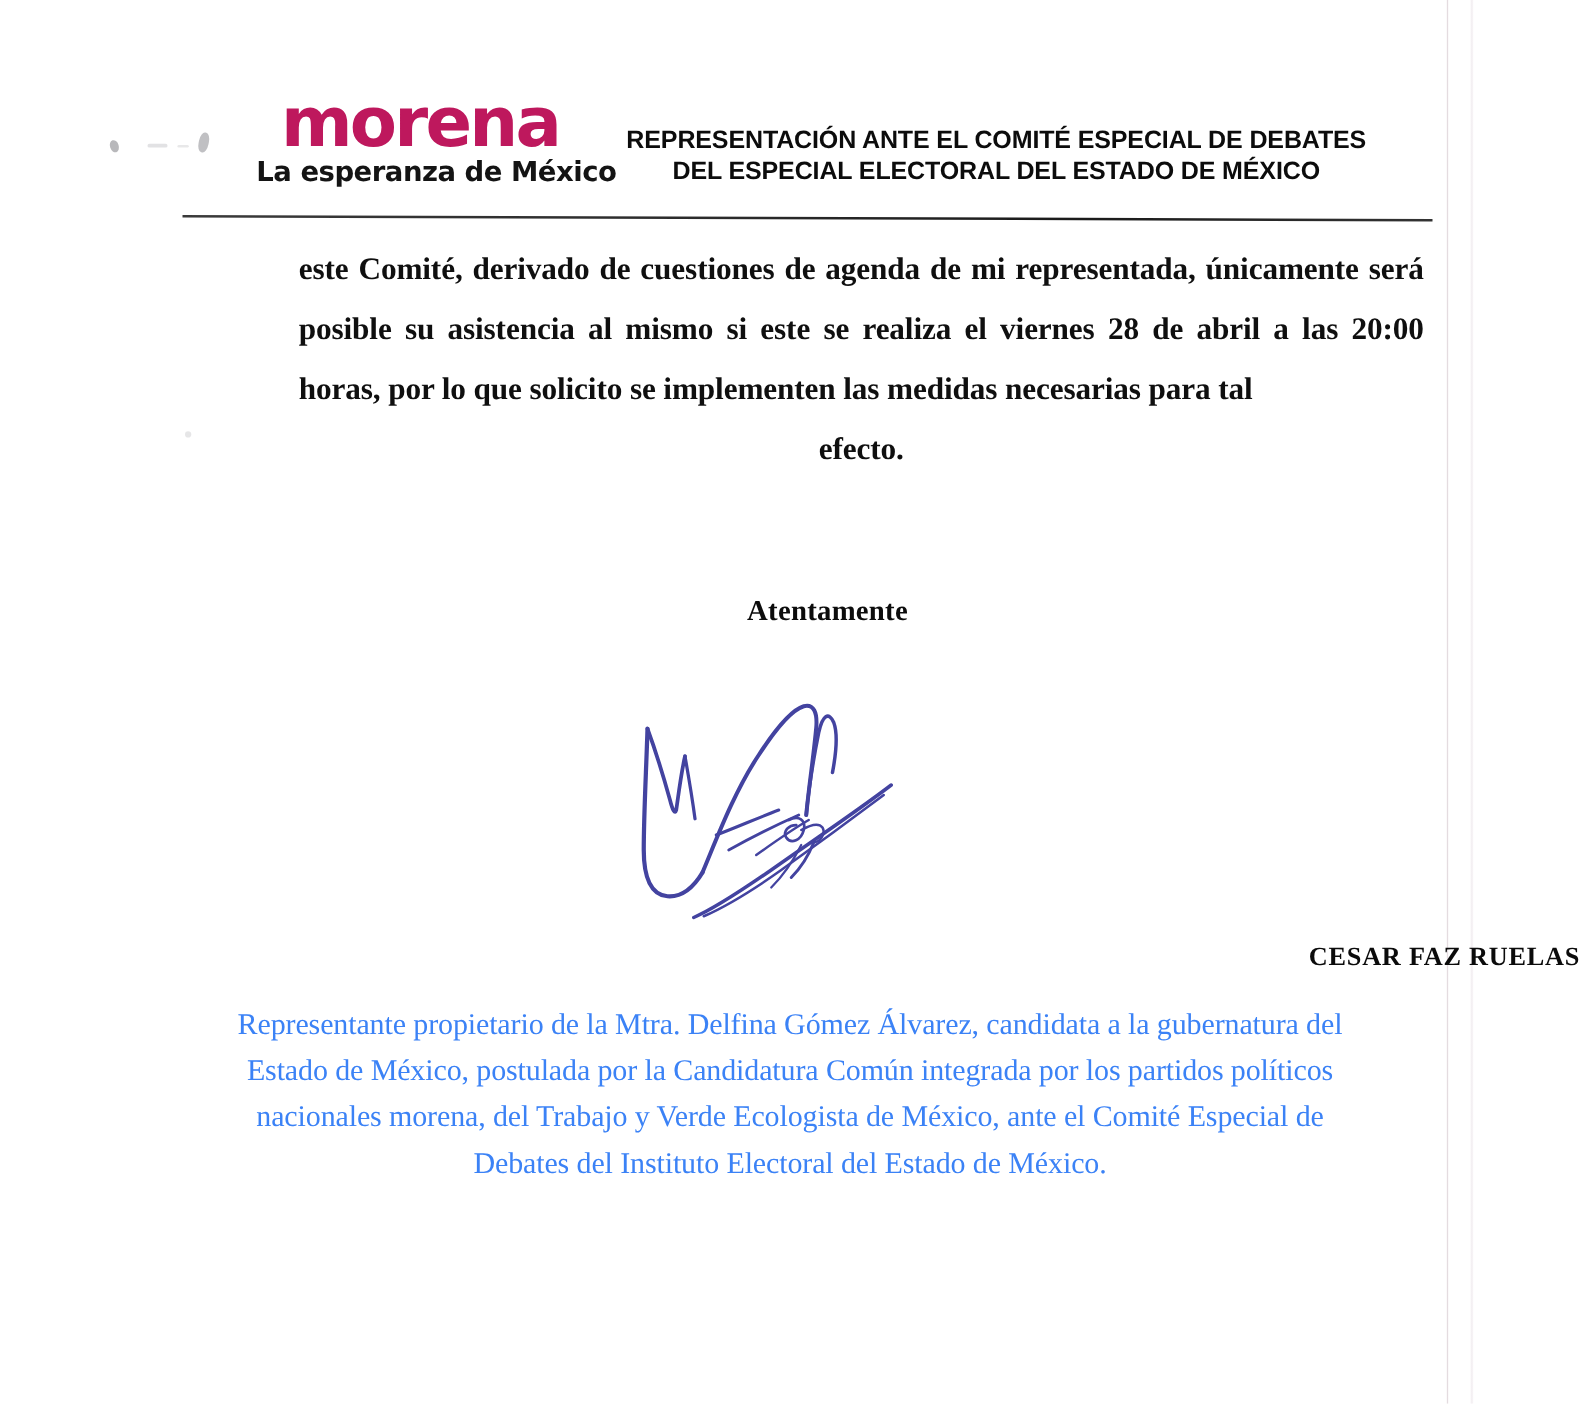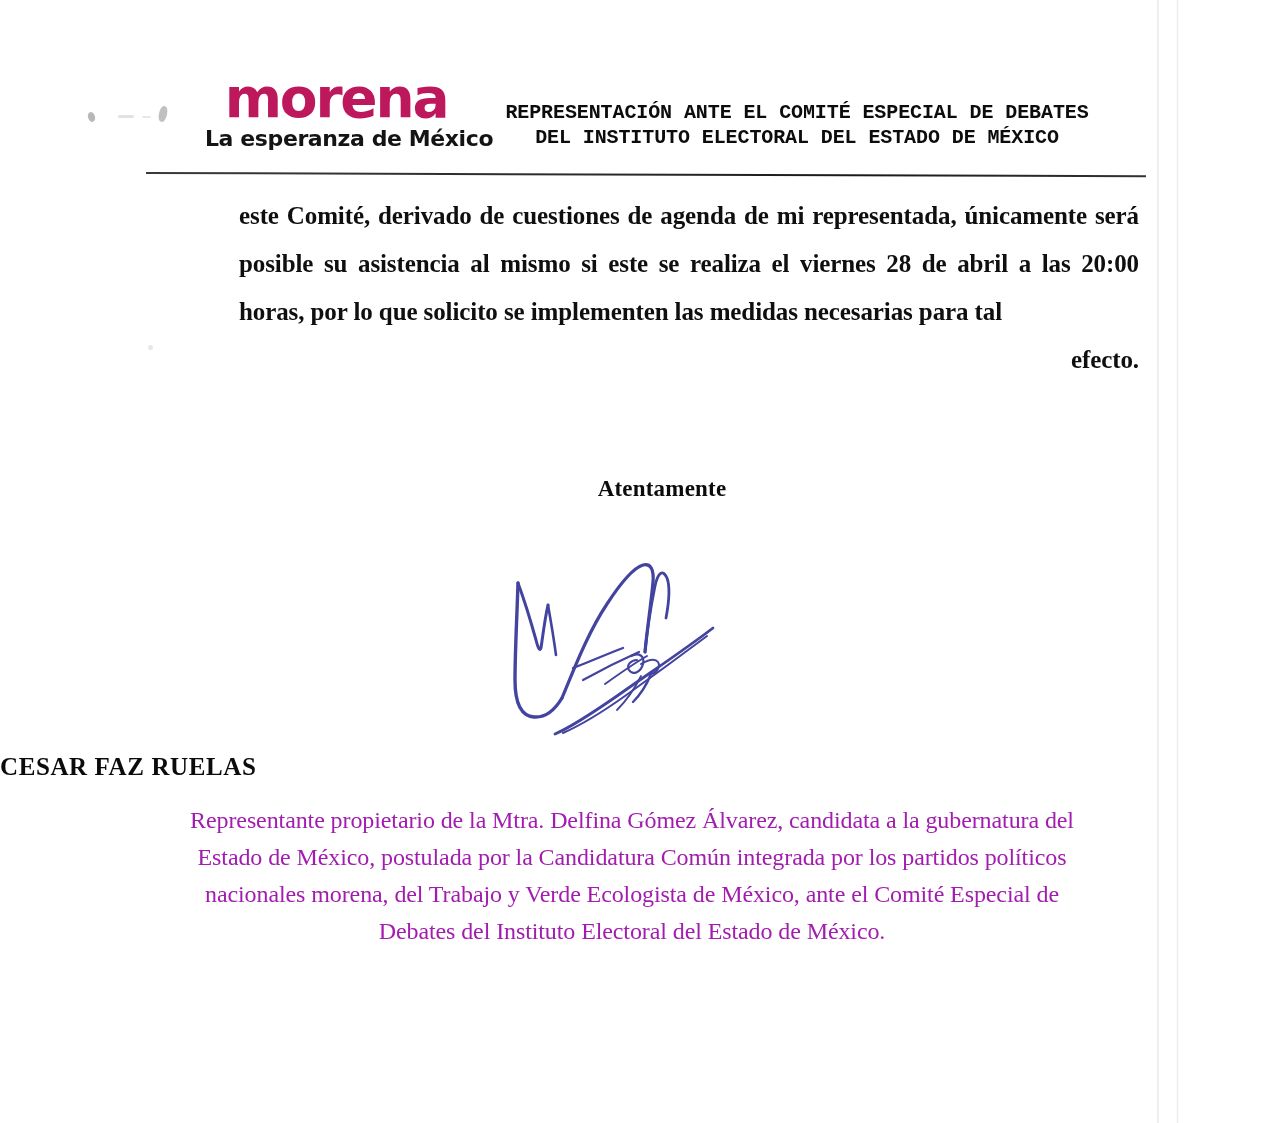--- a/index.html
+++ b/index.html
@@ -75,21 +75,21 @@
     margin: 0;
     white-space: nowrap;
   }
 
   .header-title {
     position: absolute;
     left: 492px;
     top: 38px;
     width: 610px;
     text-align: center;
-    font-family: Liberation Mono, monospace;
+    font-family: Liberation Sans, sans-serif;
     font-weight: bold;
     font-size: 20px;
     line-height: 25px;
     letter-spacing: -0.1px;
     color: #0c0c0c;
   }
   .header-title .line2 {
     display: block;
   }
 
@@ -126,21 +126,21 @@
     font-family: "Liberation Serif", serif;
     font-weight: bold;
     font-size: 25px;
     line-height: 48px;
     color: #0f0f0f;
     text-align: justify;
     letter-spacing: -0.1px;
     margin-left: 43px;
   }
   .body-copy .para-tail {
-    text-align: right;
+    text-align: center;
   }
 
   .closing-line {
     position: absolute;
     left: 196px;
     top: 402px;
     width: 900px;
     font-family: "Liberation Serif", serif;
     font-size: 24px;
     line-height: 34px;
@@ -174,39 +174,39 @@
     display: block;
     width: 330px;
     height: 200px;
   }
 
   .signer-name {
     position: absolute;
     left: 0;
     top: 753px;
     width: 1264px;
-    text-align: left;
-    font-family: "Liberation Serif", serif;
-    font-weight: bold;
-    font-size: 25px;
+    text-align: right;
+    font-family: "Liberation Serif", serif;
+    font-weight: bold;
+    font-size: 21px;
     letter-spacing: 0.6px;
     color: #0b0b0b;
   }
 
   .signer-role {
     position: absolute;
     left: 182px;
     top: 802px;
     width: 900px;
     text-align: center;
     font-family: "Liberation Serif", serif;
     font-weight: normal;
     font-size: 24px;
     line-height: 37px;
-    color: #a21caf;
+    color: #3b82f6;
     letter-spacing: -0.1px;
   }
 </style>
 </head>
 <body>
 
 <div class="page">
 
   <div class="scan-seam"></div>
   <div class="scan-seam second"></div>
@@ -219,21 +219,21 @@
 
   <div class="header">
 
     <div class="logo-block">
       <p class="logo-word">morena</p>
       <p class="logo-tagline">La esperanza de México</p>
     </div>
 
     <div class="header-title">
       <span>REPRESENTACIÓN ANTE EL COMITÉ ESPECIAL DE DEBATES</span>
-      <span class="line2">DEL INSTITUTO ELECTORAL DEL ESTADO DE MÉXICO</span>
+      <span class="line2">DEL ESPECIAL ELECTORAL DEL ESTADO DE MÉXICO</span>
     </div>
 
   </div>
 
   <div class="header-rule"></div>
 
   <div class="body-copy">
     <span>este Comité, derivado de cuestiones de agenda de mi representada,  únicamente será posible su asistencia al mismo si este se realiza el viernes 28 de abril a las 20:00 horas, por lo que solicito se implementen las medidas necesarias para tal</span>
     <div class="para-tail">efecto.</div>
   </div>

